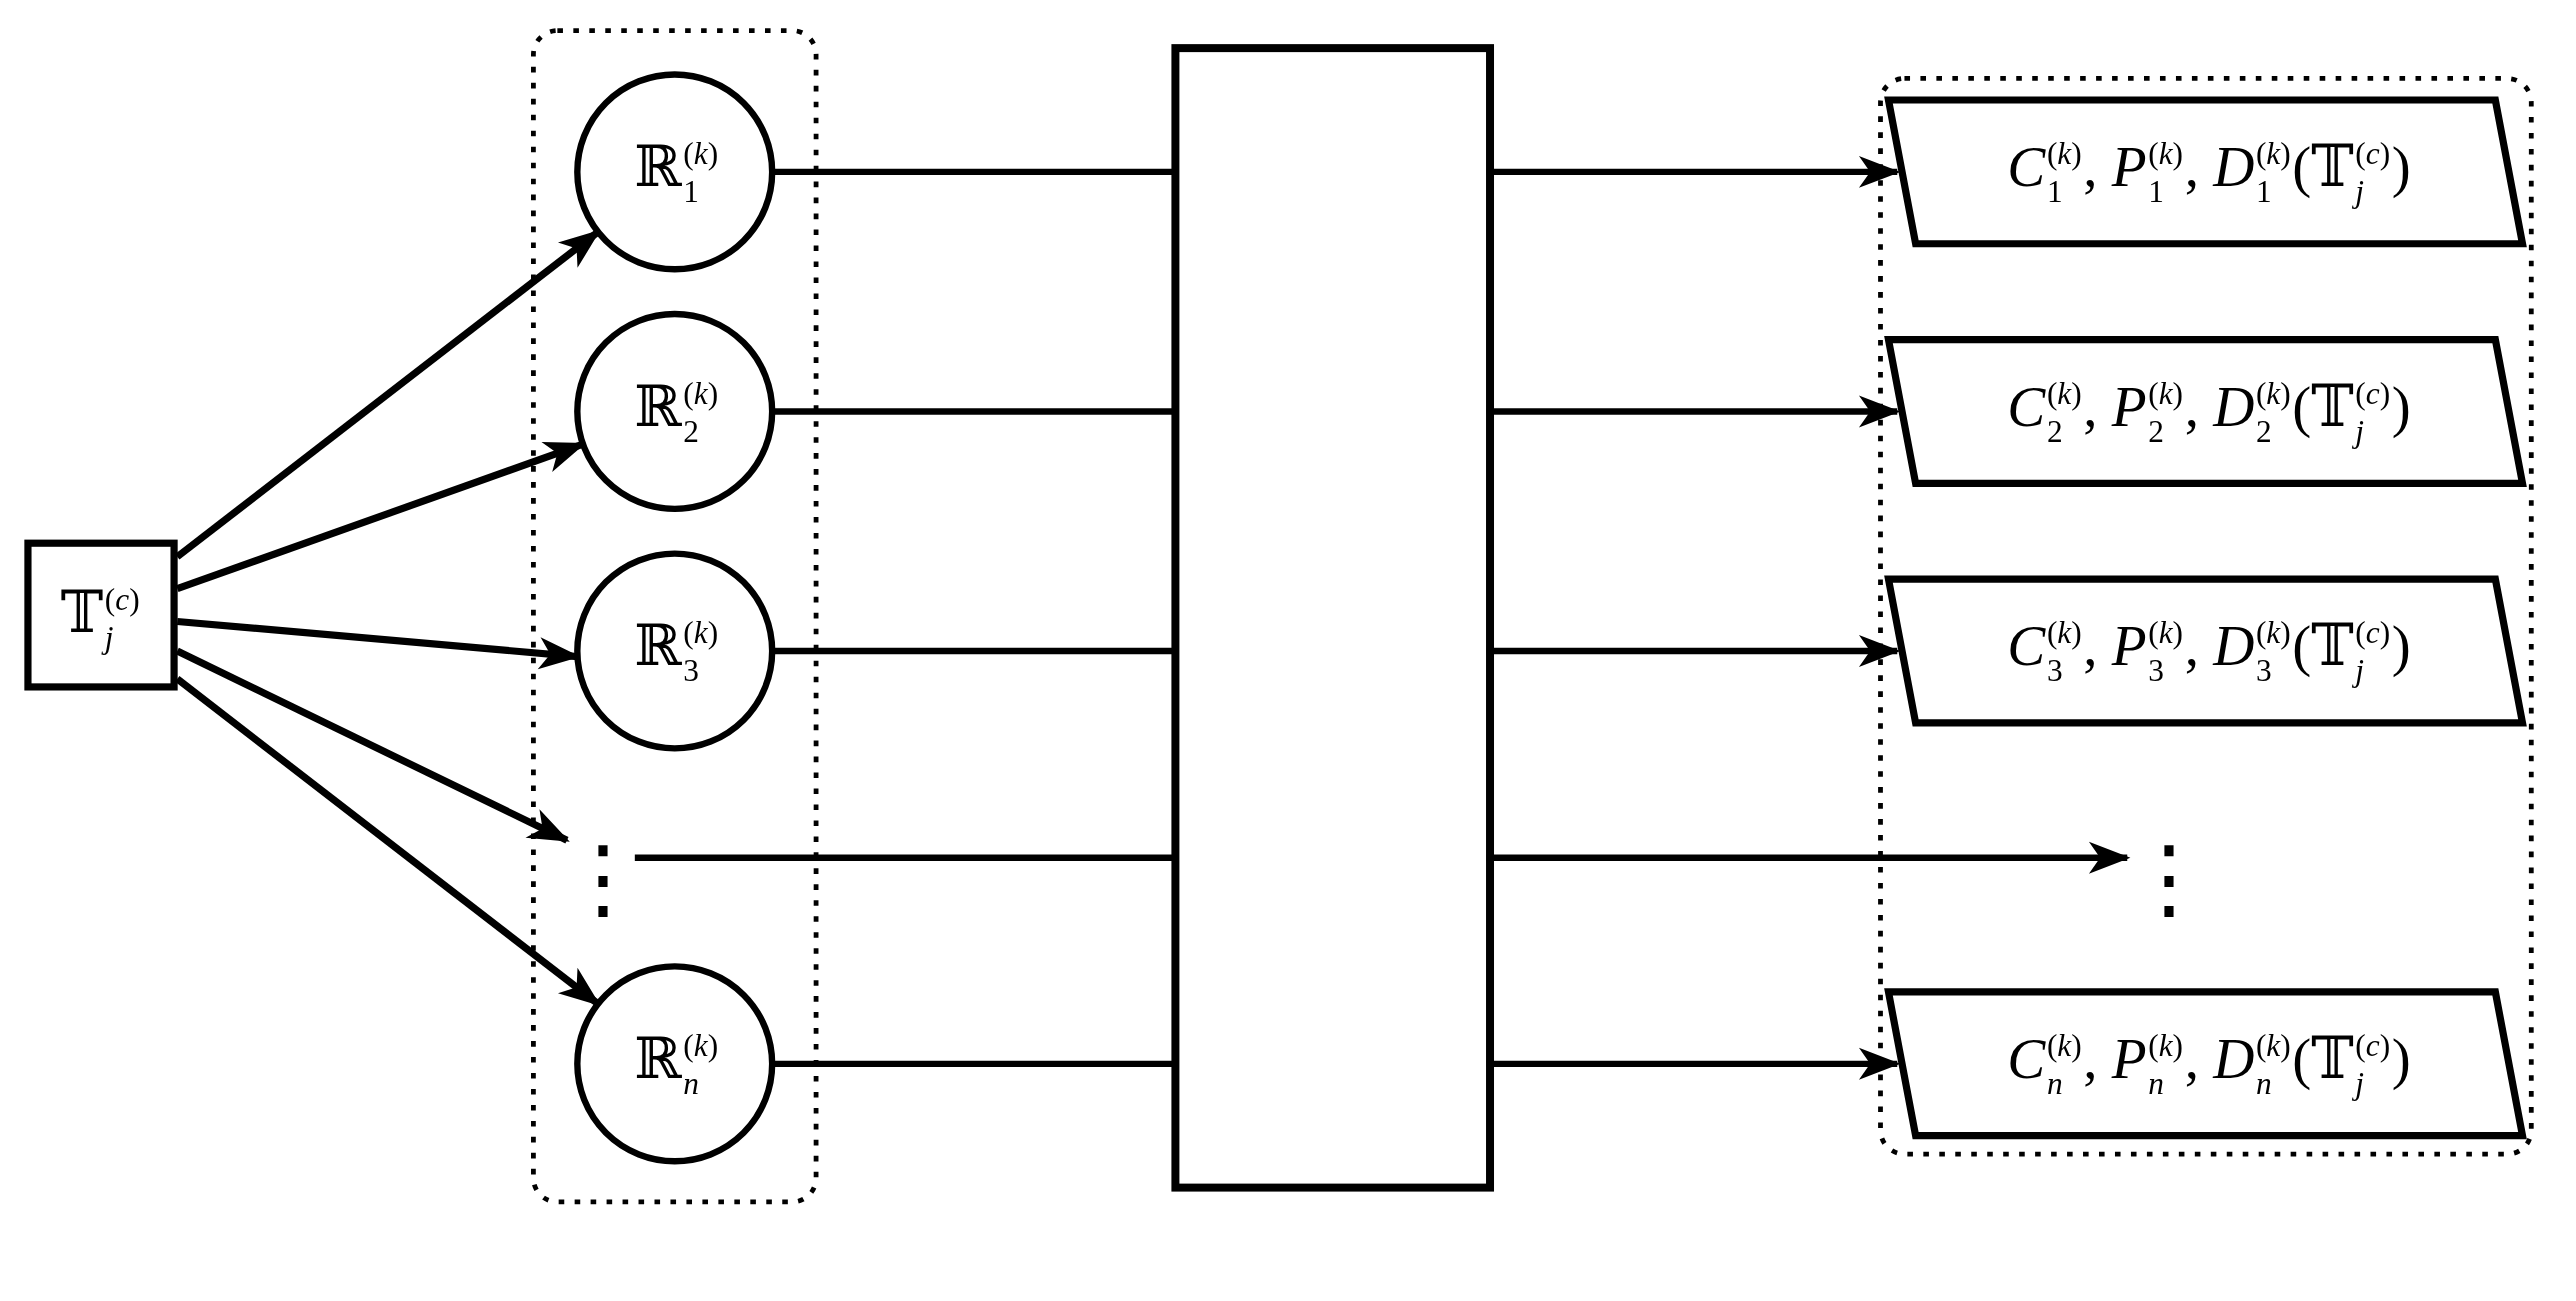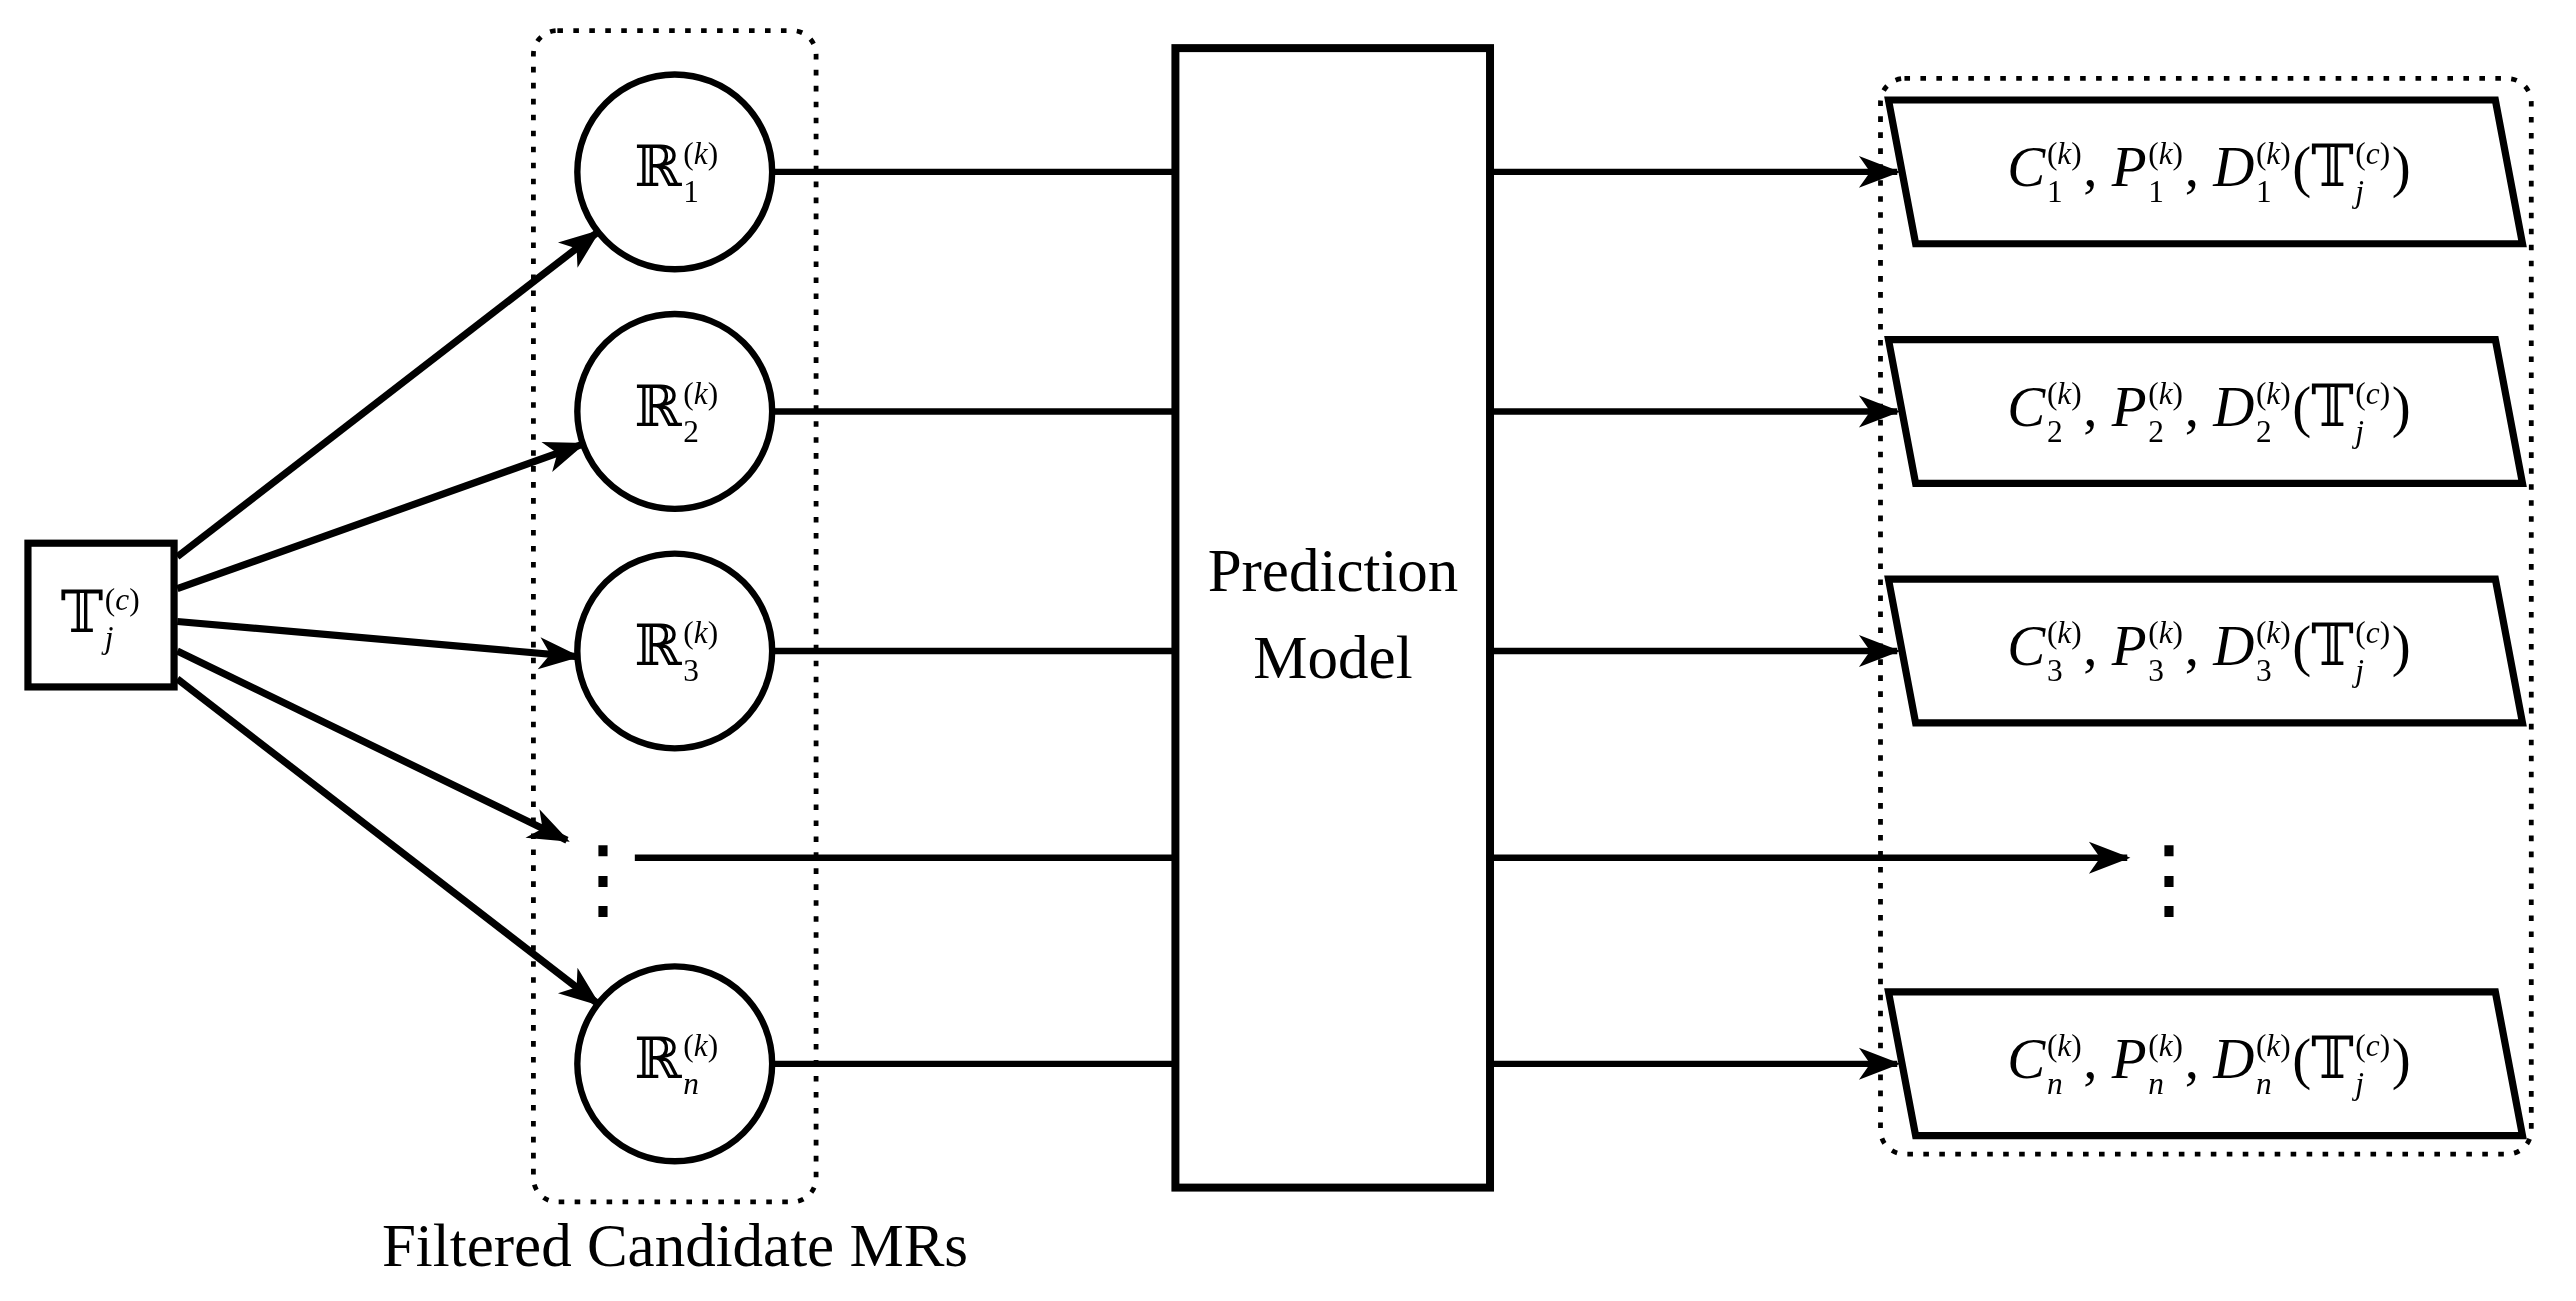--- a/index.html
+++ b/index.html
@@ -65,23 +65,21 @@
   </svg>
 
   <div class="lbl math" style="left:101px;top:616px"><span>𝕋</span><span class="ss"><span class="sup"><span>(</span><span class="it">c</span><span>)</span></span><span class="sub"><span class="it">j</span></span></span></div>
 
   <div class="lbl math" style="left:677px;top:170px"><span>ℝ</span><span class="ss"><span class="sup"><span>(</span><span class="it">k</span><span>)</span></span><span class="sub"><span>1</span></span></span></div>
   <div class="lbl math" style="left:677px;top:410px"><span>ℝ</span><span class="ss"><span class="sup"><span>(</span><span class="it">k</span><span>)</span></span><span class="sub"><span>2</span></span></span></div>
   <div class="lbl math" style="left:677px;top:649px"><span>ℝ</span><span class="ss"><span class="sup"><span>(</span><span class="it">k</span><span>)</span></span><span class="sub"><span>3</span></span></span></div>
   <div class="lbl vdots" style="left:603px;top:878px">⋮</div>
   <div class="lbl math" style="left:677px;top:1062px"><span>ℝ</span><span class="ss"><span class="sup"><span>(</span><span class="it">k</span><span>)</span></span><span class="sub"><span class="it">n</span></span></span></div>
 
-  <div class="lbl model-label" style="left:1333px;top:615px">Prediction Model</div>
 
   <div class="lbl math" style="left:2209px;top:170px"><span class="it">C</span><span class="ss"><span class="sup"><span>(</span><span class="it">k</span><span>)</span></span><span class="sub"><span>1</span></span></span><span>, </span><span class="it">P</span><span class="ss"><span class="sup"><span>(</span><span class="it">k</span><span>)</span></span><span class="sub"><span>1</span></span></span><span>, </span><span class="it">D</span><span class="ss"><span class="sup"><span>(</span><span class="it">k</span><span>)</span></span><span class="sub"><span>1</span></span></span><span>(𝕋</span><span class="ss"><span class="sup"><span>(</span><span class="it">c</span><span>)</span></span><span class="sub"><span class="it">j</span></span></span><span>)</span></div>
   <div class="lbl math" style="left:2209px;top:410px"><span class="it">C</span><span class="ss"><span class="sup"><span>(</span><span class="it">k</span><span>)</span></span><span class="sub"><span>2</span></span></span><span>, </span><span class="it">P</span><span class="ss"><span class="sup"><span>(</span><span class="it">k</span><span>)</span></span><span class="sub"><span>2</span></span></span><span>, </span><span class="it">D</span><span class="ss"><span class="sup"><span>(</span><span class="it">k</span><span>)</span></span><span class="sub"><span>2</span></span></span><span>(𝕋</span><span class="ss"><span class="sup"><span>(</span><span class="it">c</span><span>)</span></span><span class="sub"><span class="it">j</span></span></span><span>)</span></div>
   <div class="lbl math" style="left:2209px;top:649px"><span class="it">C</span><span class="ss"><span class="sup"><span>(</span><span class="it">k</span><span>)</span></span><span class="sub"><span>3</span></span></span><span>, </span><span class="it">P</span><span class="ss"><span class="sup"><span>(</span><span class="it">k</span><span>)</span></span><span class="sub"><span>3</span></span></span><span>, </span><span class="it">D</span><span class="ss"><span class="sup"><span>(</span><span class="it">k</span><span>)</span></span><span class="sub"><span>3</span></span></span><span>(𝕋</span><span class="ss"><span class="sup"><span>(</span><span class="it">c</span><span>)</span></span><span class="sub"><span class="it">j</span></span></span><span>)</span></div>
   <div class="lbl vdots" style="left:2169px;top:878px">⋮</div>
   <div class="lbl math" style="left:2209px;top:1062px"><span class="it">C</span><span class="ss"><span class="sup"><span>(</span><span class="it">k</span><span>)</span></span><span class="sub"><span class="it">n</span></span></span><span>, </span><span class="it">P</span><span class="ss"><span class="sup"><span>(</span><span class="it">k</span><span>)</span></span><span class="sub"><span class="it">n</span></span></span><span>, </span><span class="it">D</span><span class="ss"><span class="sup"><span>(</span><span class="it">k</span><span>)</span></span><span class="sub"><span class="it">n</span></span></span><span>(𝕋</span><span class="ss"><span class="sup"><span>(</span><span class="it">c</span><span>)</span></span><span class="sub"><span class="it">j</span></span></span><span>)</span></div>
 
-  <div class="lbl caption" style="left:675px;top:1246px">Filtered Candidate MRs</div>
 </div>
 
 
 </body></html>

